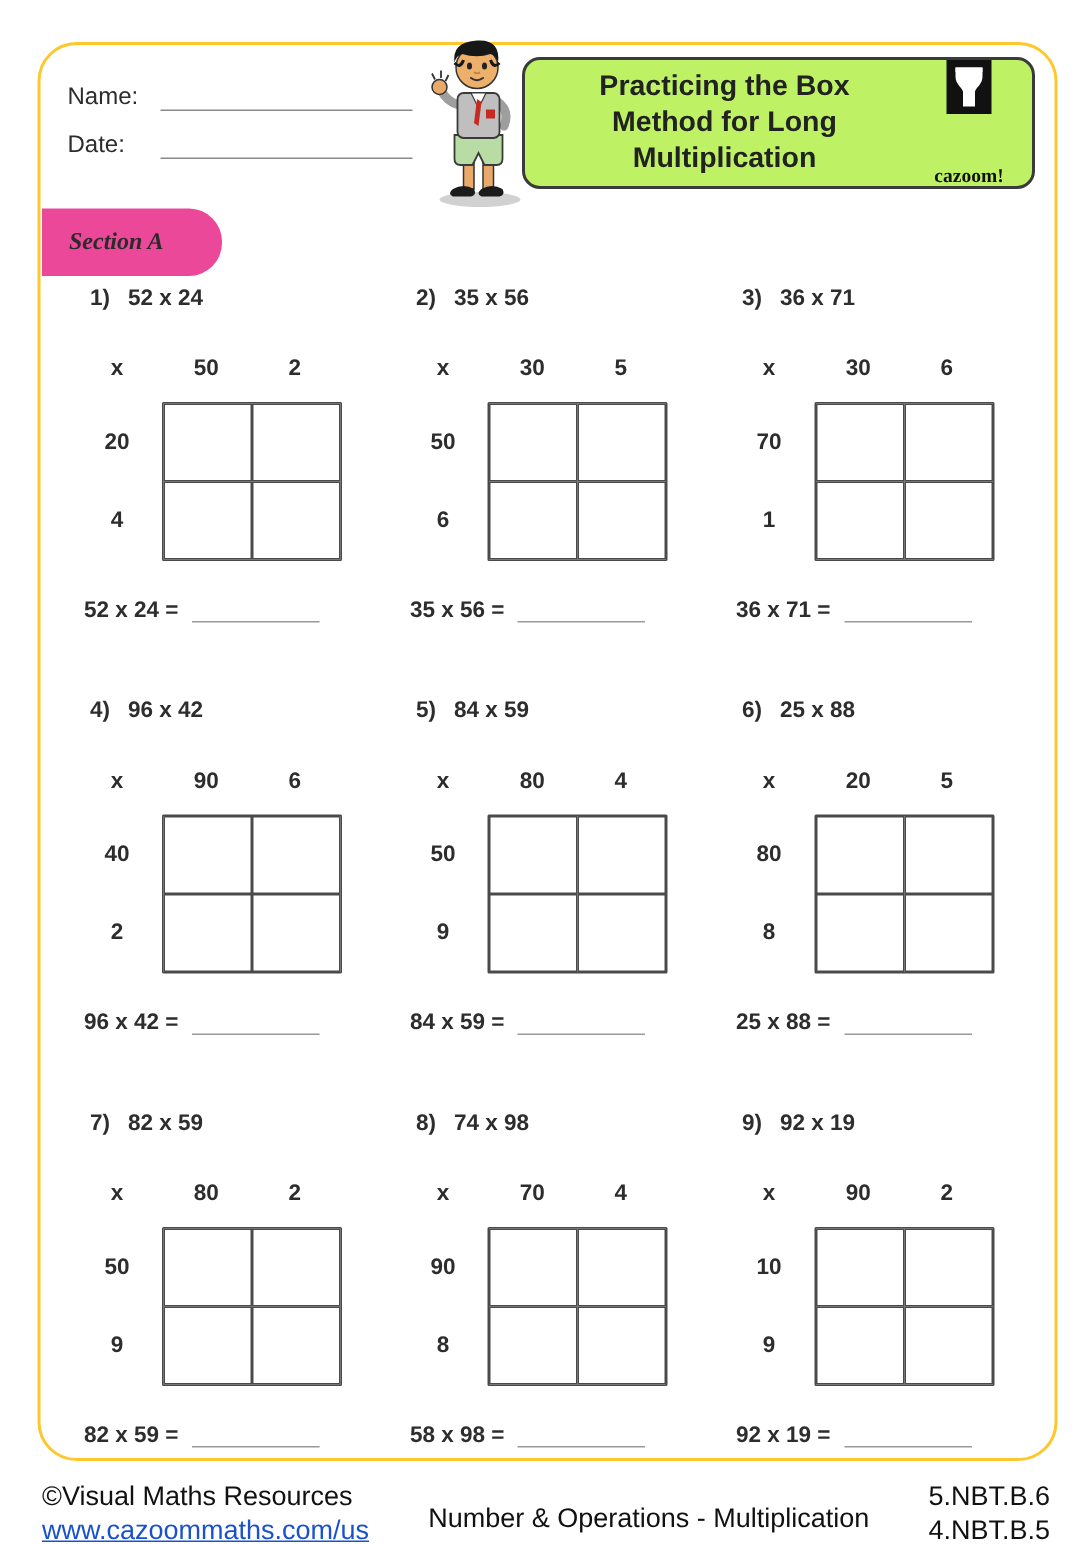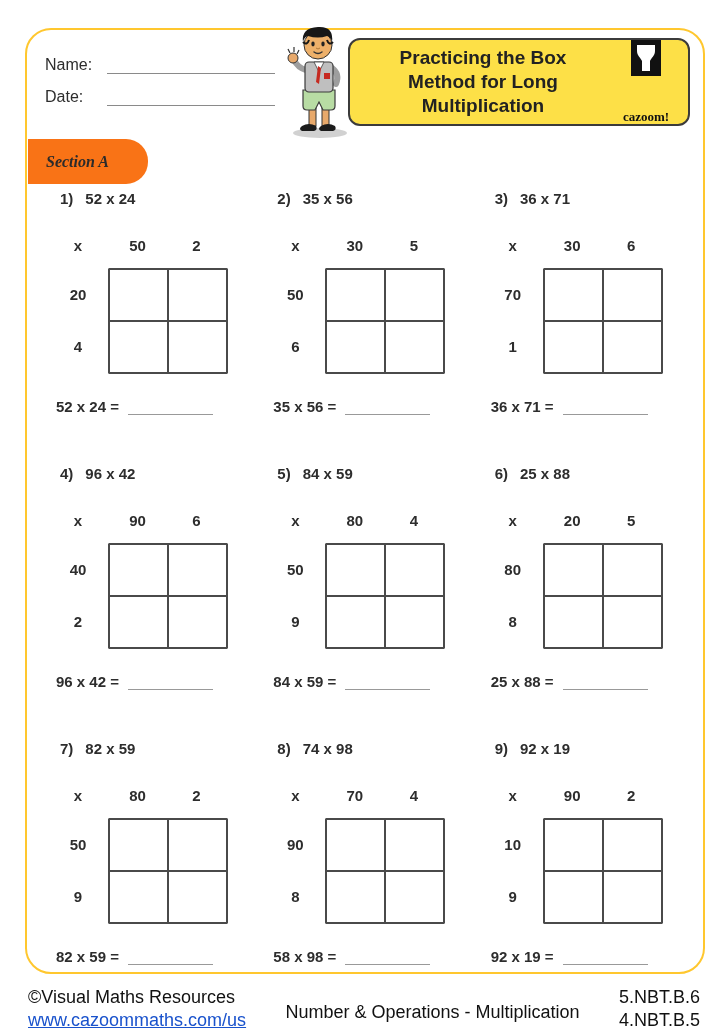--- a/index.html
+++ b/index.html
@@ -16,34 +16,34 @@
   
   .name-date{position:absolute;left:45px;top:56px;font-size:16px;font-weight:normal;}
   .nd-row{display:flex;align-items:flex-end;margin-bottom:14px;}
   .nd-row .lbl{width:60px;}
   .nd-line{display:inline-block;width:168px;height:16px;border-bottom:1.6px solid #8a8a8a;margin-left:2px;}
   
   .boy{position:absolute;left:270px;top:18px;}
   
   .title-box{
     position:absolute;left:348px;top:38px;width:338px;height:84px;
-    background:#fde047;border:2px solid #3b3b3b;border-radius:12px;
+    background:#bef264;border:2px solid #3b3b3b;border-radius:12px;
     display:flex;align-items:center;
   }
   .title-text{
     flex:1;text-align:center;font-weight:bold;font-size:19px;line-height:1.28;
     padding-left:6px;color:#222;
   }
   .logo{width:72px;display:flex;flex-direction:column;align-items:center;padding-right:6px;gap:32px;}
   .logo-mark{width:30px;height:36px;background:#111;display:flex;align-items:center;justify-content:center;}
   .logo-word{font-family:"Liberation Serif", serif;font-weight:bold;font-size:13px;color:#111;margin-top:1px;}
   
   .section-badge{
     position:absolute;left:28px;top:139px;width:120px;height:45px;
-    background:#f97316;border-radius:0 22px 22px 0;
+    background:#ec4899;border-radius:0 22px 22px 0;
     display:flex;align-items:center;padding-left:18px;box-sizing:border-box;
   }
   .section-badge span{
     font-family:"Liberation Serif", serif;font-style:italic;font-weight:bold;
     font-size:16px;color:#2b2b2b;
   }
   
   .problems{
     position:absolute;left:48px;top:190px;width:642px;
     display:grid;grid-template-columns:repeat(3,1fr);

